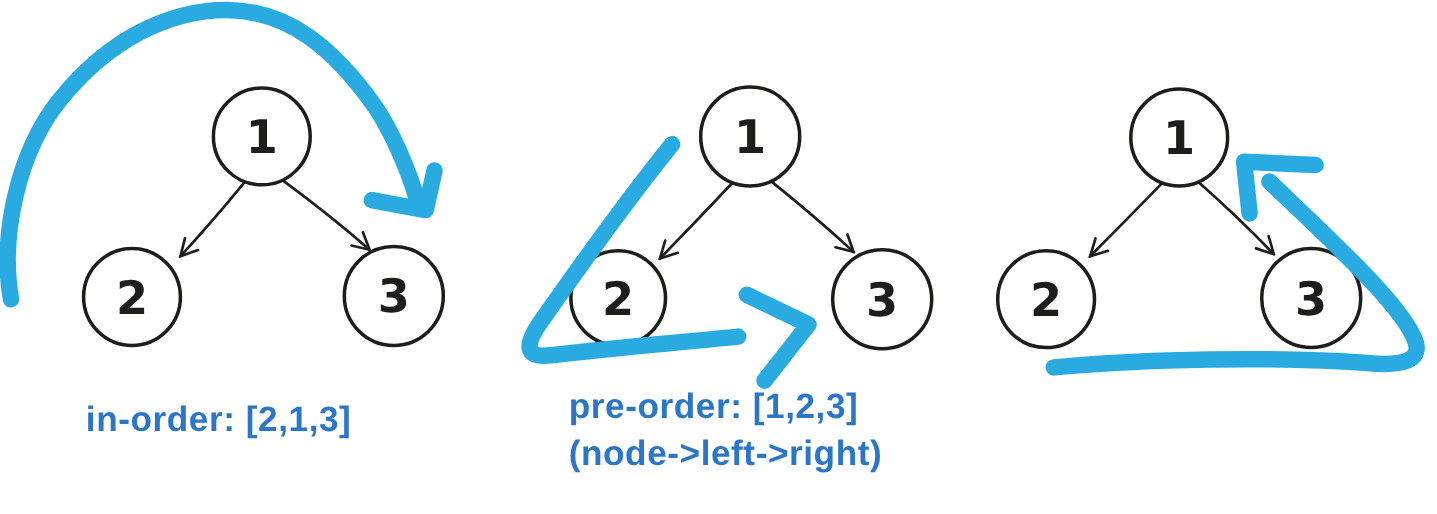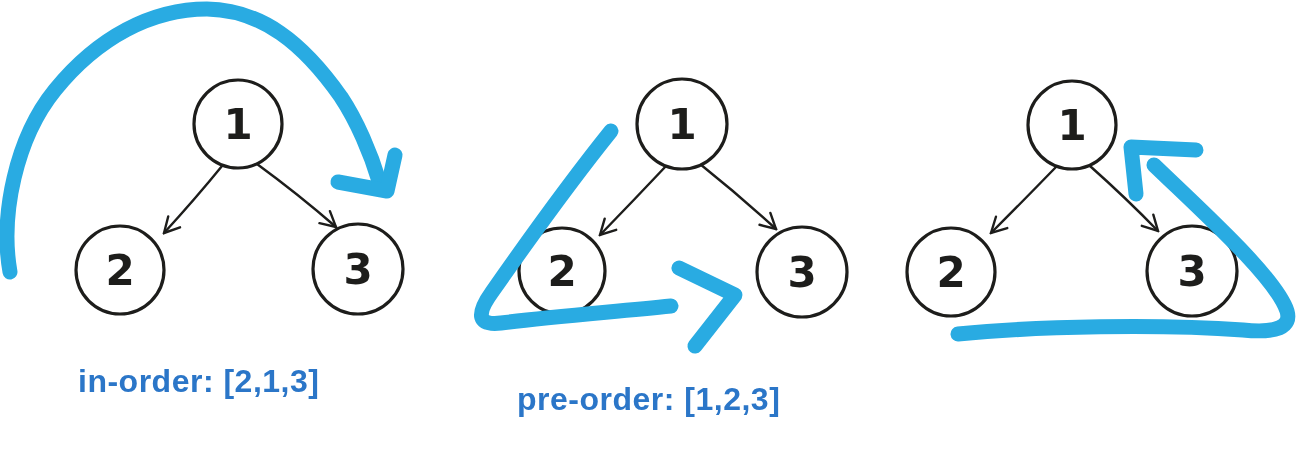--- a/index.html
+++ b/index.html
@@ -114,18 +114,19 @@
 
       <path class="marker-stroke" d="M 958 334 C 1040 326, 1160 324, 1243 330 Q 1294 335 1287 311 C 1276 278, 1206 215, 1154 165"></path>
       <path class="marker-stroke" d="M 1196 150 L 1131 147 L 1136 194"></path>
     </g>
   </svg>
 
   <div class="caption" style="left:78px; top:360px;">
     <div>in-order: [2,1,3]</div>
   </div>
 
-  <div class="caption" style="left:517px; top:378px;">
+  <div class="caption" style="left:517px; top:348px;">
     <div>pre-order: [1,2,3]</div>
+    <div>(node-&gt;left-&gt;right)</div>
   </div>
 
 
 </div>
 
 </body></html>

